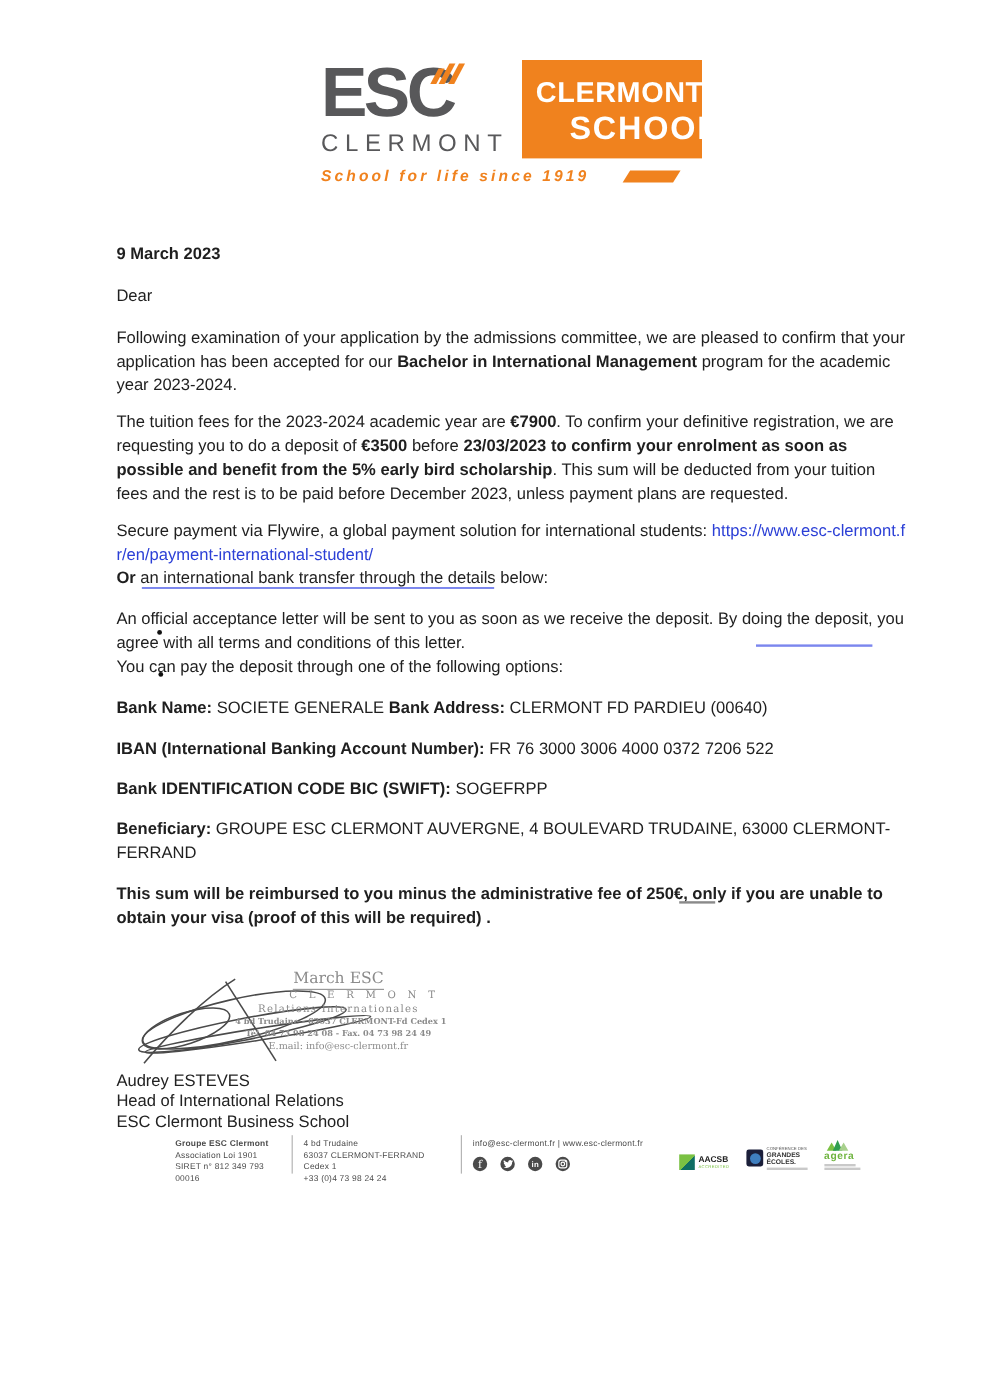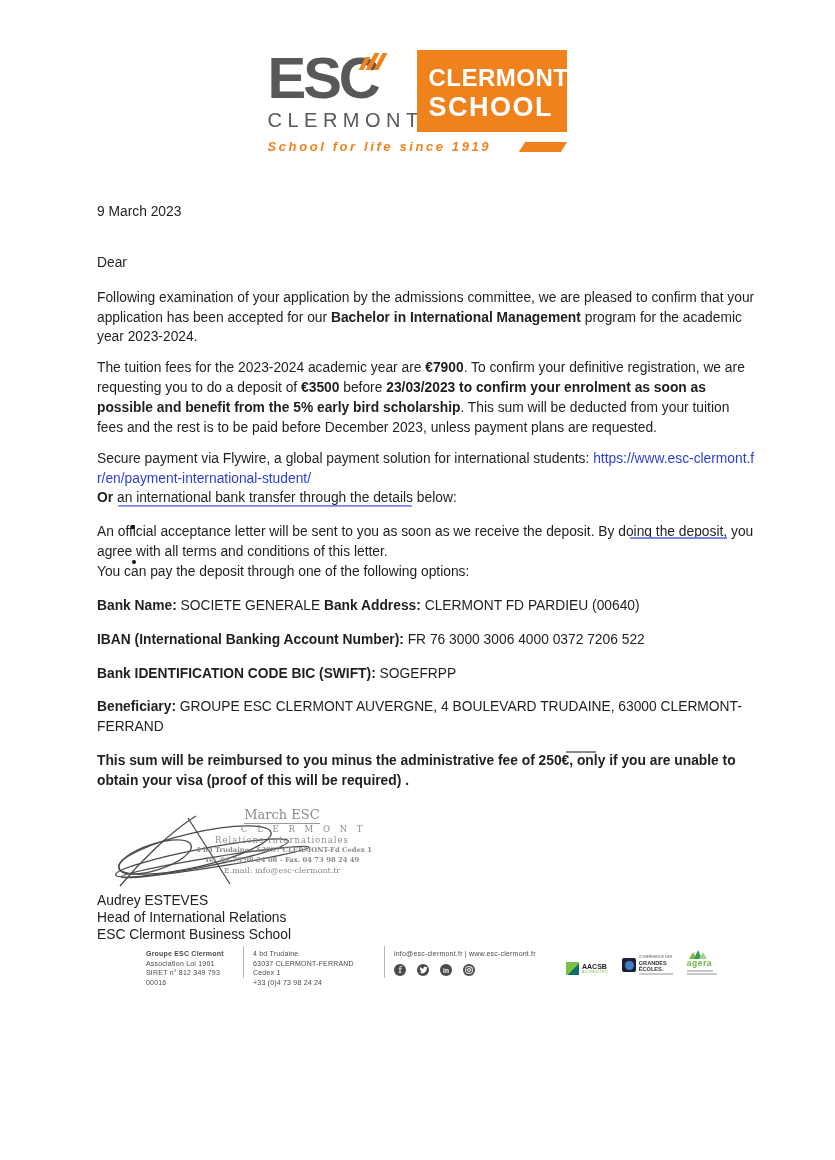--- a/index.html
+++ b/index.html
@@ -5,48 +5,48 @@
   * { margin:0; padding:0; box-sizing:border-box; }
   html,body { background:#ffffff; }
   .page {
     position:relative; width:835px; height:1160px; margin:0 auto;
     background:#ffffff; overflow:hidden;
     font-family:"Liberation Sans", sans-serif; color:#1f1f1f;
   }
 
   
   .logo { position:absolute; top:50px; left:50%; transform:translateX(-50%); width:300px; }
-  .logo-top { display:flex; gap:7px; align-items:stretch; }
+  .logo-top { display:flex; gap:25px; align-items:stretch; }
   .logo-left { display:flex; flex-direction:column; align-items:flex-start; width:142px; }
   .esc-row { display:flex; align-items:flex-start; }
   .esc-text {
     font-size:58px; line-height:56px; font-weight:700; letter-spacing:-3px;
     color:var(--gray,#58585A); font-family:"Liberation Sans", sans-serif;
   }
   .slashes { display:flex; gap:3px; margin-left:-16px; margin-top:3px; }
   .slashes i { display:block; width:5px; height:17px; background:var(--orange,#F0821E); transform:skewX(-28deg); }
   .slashes i:nth-child(1){ height:13px; margin-top:4px; }
   .clermont { font-size:20px; letter-spacing:5.5px; color:var(--gray,#58585A); margin-top:3px; font-weight:400; }
   .logo-box {
     width:150px; background:var(--orange,#F0821E); color:#fff;
     padding:9px 0 6px 12px; display:flex; flex-direction:column; justify-content:center;
   }
   .logo-box .biz { font-size:24px; font-weight:700; letter-spacing:.5px; line-height:28px; }
-  .logo-box .sch { font-size:27px; font-weight:700; letter-spacing:1.5px; line-height:30px; }
+  .logo-box .sch { font-size:27px; font-weight:700; letter-spacing:1.5px; line-height:30px;margin-left:28px; }
   .tagline-row { display:flex; align-items:center; justify-content:space-between; margin-top:7px; width:296px; }
   .tagline {
     color:var(--orange,#F0821E); font-style:italic; font-size:13px; font-weight:700;
     letter-spacing:2.6px; white-space:nowrap;
   }
   .tag-shape { display:block; width:42px; height:10px; background:var(--orange,#F0821E); transform:skewX(-32deg); }
 
   
   .letter { position:absolute; top:202px; left:97px; width:660px; font-size:13.8px; line-height:1.44; }
   .letter p { margin-bottom:11px; }
-  .letter .date { font-weight:400; margin-bottom:31px; }
+  .letter .date { font-weight:700; margin-bottom:15px; }
   .letter .salut { margin-bottom:15px; }
   .letter b { font-weight:700; }
   .gap-lg { margin-bottom:14px !important; }
   a.link { color:var(--link,#2B3FD6); text-decoration:none; cursor:pointer; word-break:break-all; }
   .u-blue { box-shadow:0 3px 0 -1.2px var(--underline,#7b86ee); }
   .bank-line { margin-bottom:14px !important; }
   .note { font-weight:700; margin-top:3px; }
 
   
   .dot { position:absolute; width:4px; height:4px; border-radius:50%; background:#111; }

